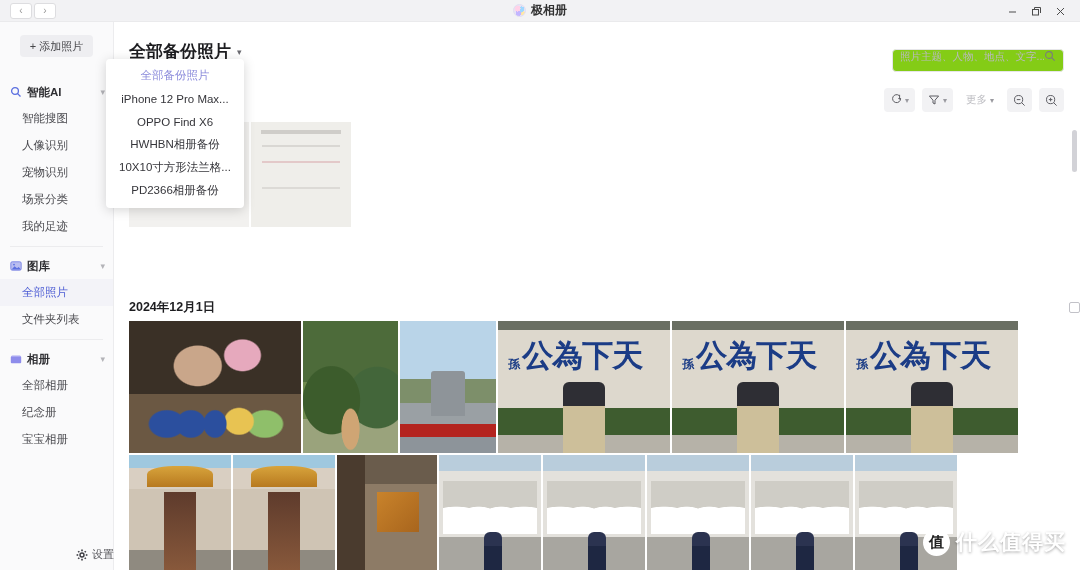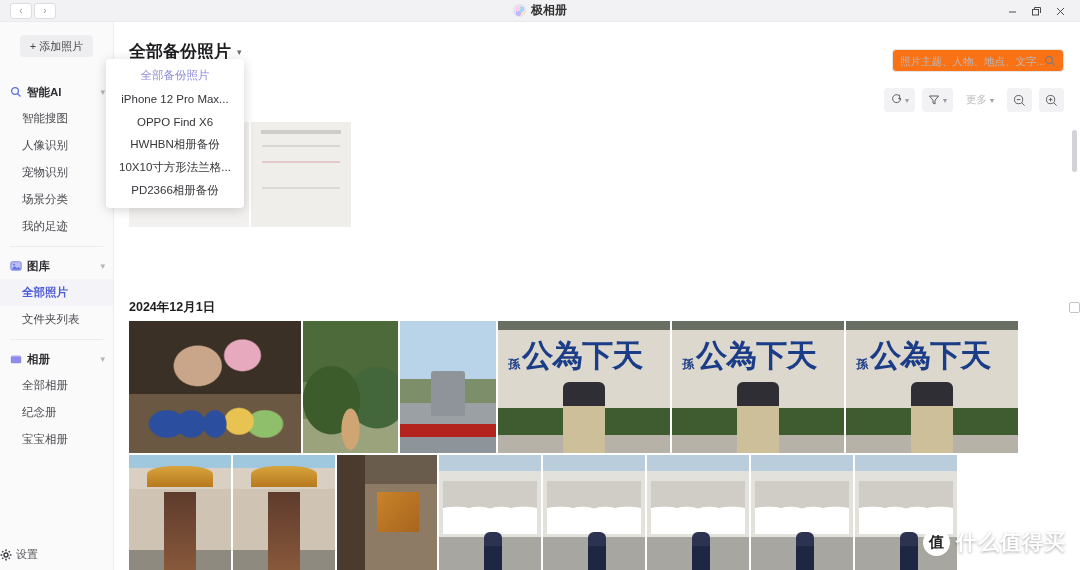--- a/index.html
+++ b/index.html
@@ -61,41 +61,41 @@
   .sec-head {
     display: flex; align-items: center; height: 26px; padding: 0 8px 0 10px;
     font-size: 11.5px; color: #2f2f33; font-weight: 700; gap: 5px;
   }
   .sec-head .chev { margin-left: auto; color: #b3b3b8; font-size: 9px; }
   .sec-icon { width: 12px; height: 12px; flex: none; display: block; }
   .nav-item {
     height: 27px; display: flex; align-items: center;
     padding-left: 22px; font-size: 11.5px; color: #4a4a4f; white-space: nowrap;
   }
-  .nav-item.active { color: #4d5dd4; font-weight: 700; background: #f3f3f8; }
+  .nav-item.active { color: #4d5dd4; font-weight: 400; background: #f3f3f8; }
   .divider { height: 1px; background: #ececee; margin: 6px 10px; }
   .settings-row {
     position: absolute; bottom: 8px; left: 0; width: 114px;
-    display: flex; align-items: center; justify-content: flex-start; gap: 4px;
+    display: flex; align-items: center; justify-content: flex-end; gap: 4px;
     font-size: 11px; color: #5a5a5f;
   }
 
   
   .main { position: absolute; left: 114px; top: 22px; width: 966px; height: 548px; background:#fff; }
   .page-title-row {
     position: absolute; left: 15px; top: 18px; display: flex;
     align-items: center; gap: 6px;
   }
   .page-title { font-size: 17px; font-weight: 700; color: #1d1d20; }
   .page-title-caret { font-size: 9px; color: #6a6a70; }
 
   .search-box {
     position: absolute; right: 16px; top: 27px; width: 172px; height: 23px;
-    border: 1px solid #e6e6e9; border-radius: 4px; background: #f97316;
-    display: flex; align-items: center; padding: 0 7px;
+    border: 1px solid #e6e6e9; border-radius: 4px; background: #84cc16;
+    display: flex; align-items: flex-start; padding: 0 7px;
   }
   .search-box input {
     border: none; outline: none; font-size: 10.5px; color: #333;
     background: transparent; flex: 1; width: 10px;
     font-family: "Liberation Sans", sans-serif;
   }
   .search-box input::placeholder { color: #b9b9be; }
 
   .toolbar {
     position: absolute; right: 16px; top: 66px; display: flex;

